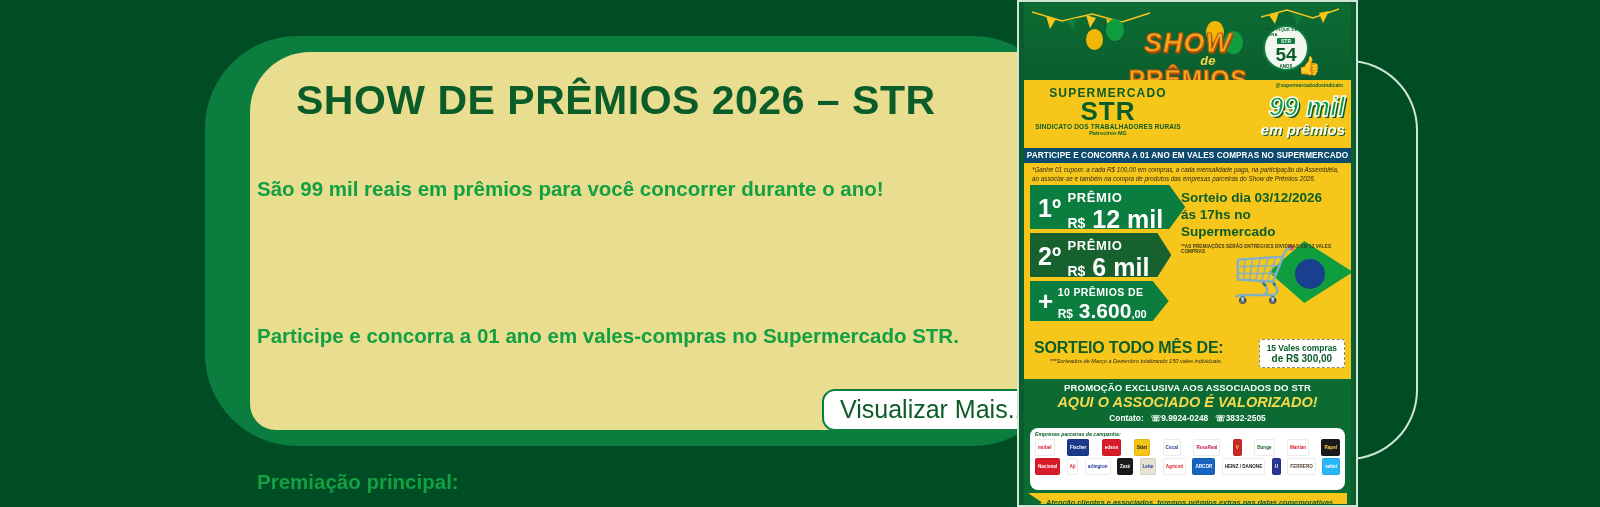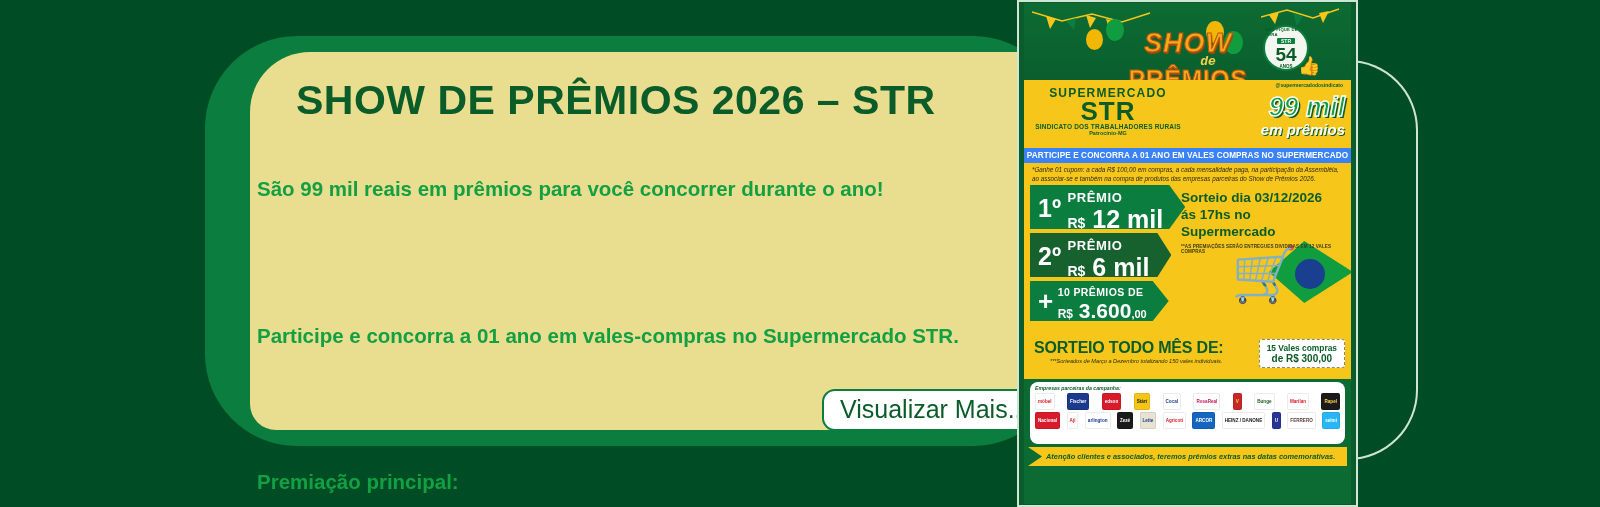--- a/index.html
+++ b/index.html
@@ -123,21 +123,21 @@
   .str-city { font-size: 5.5px; font-weight: 700; color: #0a5c28; }
   .handle { position: absolute; right: 8px; top: 2px; font-size: 5px; font-weight: 700; color: #0a5c28; }
   .mil99 { position: absolute; right: 6px; top: 12px; text-align: right; }
   .mil-big { font-size: 27px; font-weight: 700; font-style: italic; color: #0f9d3f;
              -webkit-text-stroke: 1.4px #ffffff; text-shadow: 2px 2px 0 #0a5c28; }
   .mil-small { font-size: 15px; font-weight: 700; font-style: italic; color: #ffffff;
                text-shadow: 1px 1px 0 #0a5c28; margin-top: -2px;}
 
   
   .p-strip {
-    background: #3b82f6; color: #fff; text-align: center;
+    background: #0c4a6e; color: #fff; text-align: center;
     font-size: 8.2px; font-weight: 700; letter-spacing: .1px;
     padding: 3px 2px;
   }
   .p-fine {
     background: #f7c61a; color: #2a2a1a; font-style: italic;
     font-size: 6.3px; line-height: 1.35; padding: 3px 6px 2px 8px;
   }
 
   
   .p-prizes { position: relative; background: #f7c61a; height: 150px; }
@@ -349,20 +349,29 @@
 
     <div class="p-month">
       <div class="month-title">SORTEIO TODO MÊS DE:</div>
       <div class="month-fine">***Sorteados de Março a Dezembro totalizando 150 vales individuais.</div>
       <div class="ticket">
         <div class="ticket-l1">15 Vales compras</div>
         <div class="ticket-l2">de R$ 300,00</div>
       </div>
     </div>
 
+    <div class="p-promo">
+      <div class="promo-l1">PROMOÇÃO EXCLUSIVA AOS ASSOCIADOS DO STR</div>
+      <div class="promo-l2">AQUI O ASSOCIADO É VALORIZADO!</div>
+      <div class="contato">
+        <span>Contato:</span>
+        &nbsp;&nbsp;<span>☏</span><span>9.9924-0248</span>
+        &nbsp;&nbsp;<span>☏</span><span>3832-2505</span>
+      </div>
+    </div>
 
     <div class="p-partners">
       <div class="part-title">Empresas parceiras da campanha:</div>
       <div class="logo-row" id="partner-row-1">
           <div class="logo" style="background: rgb(255, 255, 255); color: rgb(216, 27, 42); border: 1px solid rgba(0, 0, 0, 0.08);">möbel</div>
           <div class="logo" style="background: rgb(27, 58, 140); color: rgb(255, 255, 255); border: 1px solid rgba(0, 0, 0, 0.08);">Fischer</div>
           <div class="logo" style="background: rgb(216, 27, 42); color: rgb(255, 255, 255); border: 1px solid rgba(0, 0, 0, 0.08);">edson</div>
           <div class="logo" style="background: rgb(245, 197, 24); color: rgb(26, 26, 26); border: 1px solid rgba(0, 0, 0, 0.08);">Stárt</div>
           <div class="logo" style="background: rgb(255, 255, 255); color: rgb(27, 58, 140); border: 1px solid rgba(0, 0, 0, 0.08);">Cocal</div>
           <div class="logo" style="background: rgb(255, 255, 255); color: rgb(194, 24, 91); border: 1px solid rgba(0, 0, 0, 0.08);">RosaReal</div>

